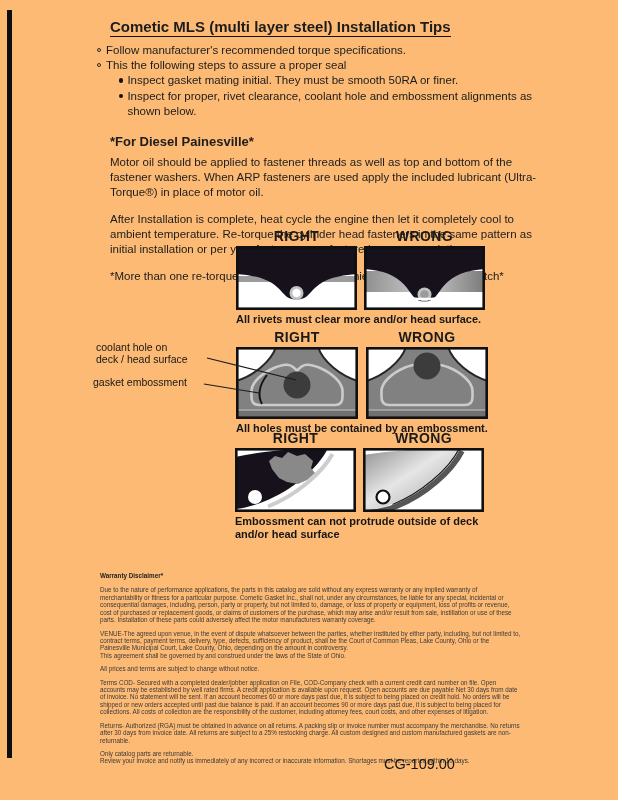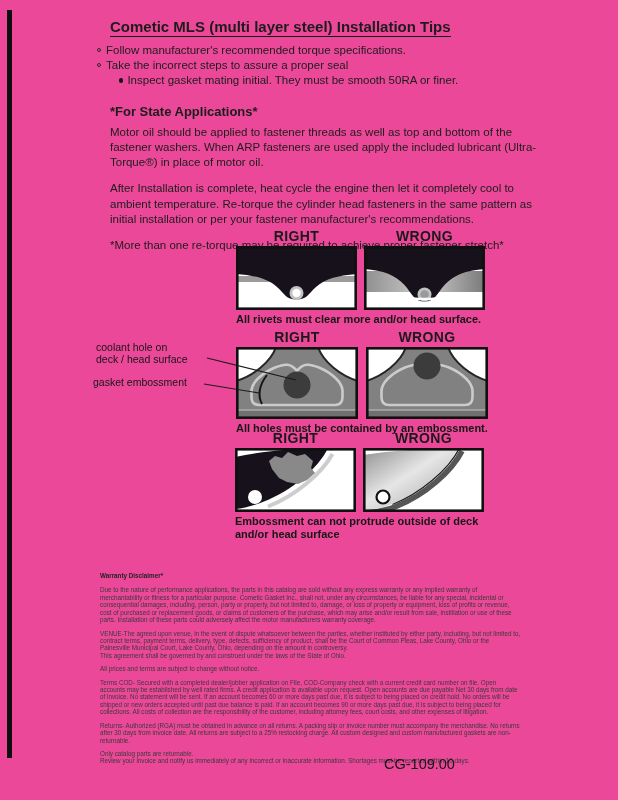--- a/index.html
+++ b/index.html
@@ -1,17 +1,17 @@
 <!DOCTYPE html>
 <html><head>
 <meta charset="utf-8">
 <style>
   * { margin:0; padding:0; box-sizing:border-box; }
   body { background:#fff; font-family:"Liberation Sans", sans-serif; }
-  .page { position:relative; width:618px; height:800px; background:#ec4899; overflow:hidden; color:#1c1c1c; }
+  .page { position:relative; width:618px; height:800px; background:#fdba74; overflow:hidden; color:#1c1c1c; }
 
   .spine { position:absolute; left:7px; top:10px; width:5px; height:748px; background:#0e0e0e; }
 
   .content { position:absolute; left:97px; top:18px; width:448px; }
   h1.title { font-size:15px; font-weight:bold; margin-left:13px; display:table; }
   h1.title span { display:inline-block; border-bottom:1.6px solid #111; padding-bottom:1px; }
   ul.bullets { list-style:none; margin-top:6px; font-size:11.5px; line-height:1.32; }
   ul.bullets li { display:flex; align-items:flex-start; }
   .ring { flex:0 0 auto; width:4px; height:4px; border:1.1px solid #2a2a2a; border-radius:50%; margin:4.5px 5px 0 0; }
   .dot  { flex:0 0 auto; width:4.4px; height:4.4px; background:#111; border-radius:50%; margin:5px 4px 0 0; }
@@ -53,28 +53,32 @@
     <h1 class="title">
         <span>Cometic MLS (multi layer steel) Installation Tips</span>
       </h1>
     <ul class="bullets">
       <li>
           <span class="ring"></span>
           <span>Follow manufacturer's recommended torque specifications.</span>
         </li>
       <li>
           <span class="ring"></span>
-          <span>Take the incorrect steps to assure a proper seal</span>
+          <span>This the following steps to assure a proper seal</span>
         </li>
       <li class="sub">
           <span class="dot"></span>
           <span>Inspect gasket mating initial.  They must be smooth 50RA or finer.</span>
         </li>
+      <li class="sub">
+          <span class="dot"></span>
+          <span>Inspect for proper, rivet clearance, coolant hole and embossment alignments as shown below.</span>
+        </li>
     </ul>
-    <h2 class="diesel">*For State Applications*</h2>
+    <h2 class="diesel">*For Diesel Painesville*</h2>
     <p>Motor oil should be applied to fastener threads as well as top and bottom of the fastener washers. When ARP fasteners are used apply the included lubricant (Ultra-Torque®) in place of motor oil.</p>
     <p class="gap">After Installation is complete, heat cycle the engine then let it completely cool to ambient temperature. Re-torque the cylinder head fasteners in the same pattern as initial installation or per your fastener manufacturer's recommendations.</p>
     <p class="gap">*More than one re-torque may be required to achieve proper fastener stretch*</p>
   </div>
 
   <section class="pair p1" style="left:236px; top:228px;">
     <div class="labels">
       <span>RIGHT</span>
       <span>WRONG</span>
     </div>

